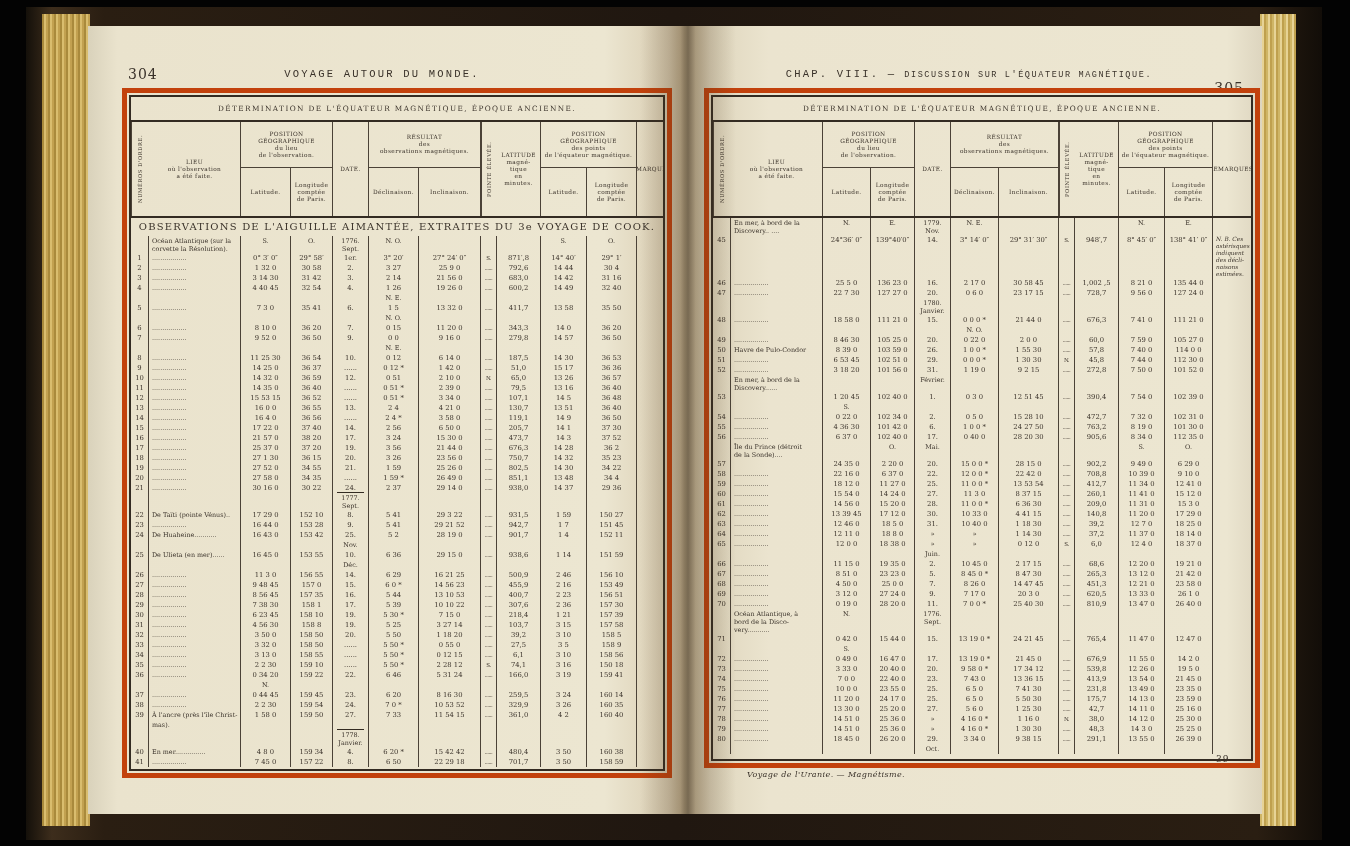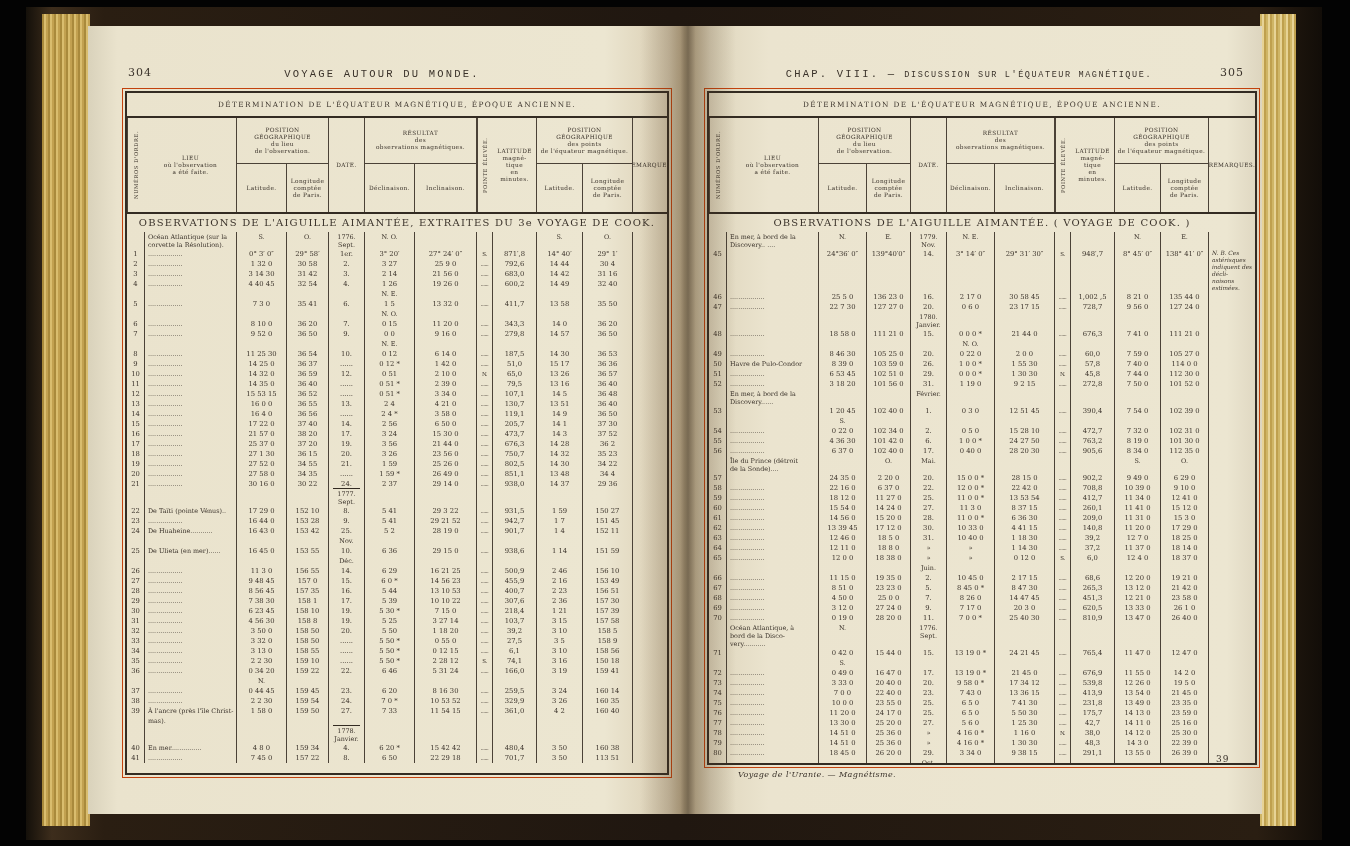--- a/index.html
+++ b/index.html
@@ -10,26 +10,26 @@
   .edge{position:absolute;top:14px;height:812px;}
   .edge.left{left:42px;width:48px;background:repeating-linear-gradient(90deg,#a98a3c 0 2px,#d9bd6e 2px 4px,#c2a150 4px 6px);}
   .edge.right{left:1260px;width:36px;background:repeating-linear-gradient(90deg,#cfb565 0 2px,#e7d396 2px 4px,#bfa04e 4px 6px);}
   .spread{position:absolute;left:88px;top:26px;width:1174px;height:788px;
           background:linear-gradient(90deg,#d9d2bb 0,#eae3cd 2.5%,#ece6d1 44%,#d9cdb2 49.5%,#c7b795 50.8%,#dfd6bd 53%,#ebe4cf 58%,#ece6d1 97%,#ddd5bf 100%);}
   .gutter{position:absolute;left:640px;top:26px;width:96px;height:788px;pointer-events:none;
           background:linear-gradient(90deg,rgba(0,0,0,0),rgba(74,52,28,.30) 42%,rgba(38,24,10,.5) 50%,rgba(74,52,28,.30) 58%,rgba(0,0,0,0));}
   .page{position:absolute;top:26px;height:788px;}
   .page.l{left:88px;width:588px;}
   .page.r{left:676px;width:586px;}
-  .folio{position:absolute;top:40px;font-size:11px;letter-spacing:1px;}
+  .folio{position:absolute;top:40px;font-size:14px;letter-spacing:1px;}
   .rh{position:absolute;top:42px;left:0;width:100%;text-align:center;font-size:9.5px;letter-spacing:2.2px;white-space:nowrap;font-family:Liberation Mono, monospace;}
   .rh .big{font-size:10.5px;}
   .rh .sc{font-size:8.5px;letter-spacing:1.6px;}
   
-  .tframe{position:absolute;box-sizing:border-box;border:1px solid #c2410c;padding:2px;background:transparent;}
+  .tframe{position:absolute;box-sizing:border-box;border:5px solid #c2410c;padding:2px;background:transparent;}
   .tinner{box-sizing:border-box;border:2px solid #332b22;height:100%;display:flex;flex-direction:column;}
   .tband{flex:0 0 22px;line-height:23px;text-align:center;font-size:7.3px;letter-spacing:1.4px;
          border-bottom:2px solid #332b22;white-space:nowrap;}
   .grid{display:grid;}
   .pg0 .grid{grid-template-columns:18px 92px 50px 42px 36px 50px 62px 16px 44px 46px 50px 1fr;}
   .pg1 .grid{grid-template-columns:18px 92px 48px 44px 36px 48px 60px 16px 44px 46px 48px 1fr;}
   .head{flex:0 0 94px;grid-template-rows:46px 48px;border-bottom:2px solid #332b22;
         font-size:5.8px;line-height:7px;text-align:center;}
   .hc{border-right:1px solid #4b4237;display:flex;align-items:center;justify-content:center;
       white-space:pre-line;padding:1px;overflow:hidden;letter-spacing:.4px;}
@@ -795,30 +795,30 @@
               <span class="tc c-n">41</span>
               <span class="tc c-lieu">.................</span>
               <span class="tc c-lat">7 45 0</span>
               <span class="tc c-lon">157 22</span>
               <span class="tc c-date">8.</span>
               <span class="tc c-dec">6 50</span>
               <span class="tc c-inc">22 29 18</span>
               <span class="tc c-pte">......</span>
               <span class="tc c-mag">701,7</span>
               <span class="tc c-eqlat">3 50</span>
-              <span class="tc c-eqlon">113 51</span>
+              <span class="tc c-eqlon">158 59</span>
               <span class="tc c-rem"></span>
             </div>
           </div>
       </div>
     </div>
   </div>
 
   <div class="page r pg1">
-    <div class="folio" style="right:18px;">305</div>
+    <div class="folio" style="right:18px;margin-top:14px;">305</div>
     <div class="rh"><span class="big">CHAP. VIII. —</span> <span class="sc">DISCUSSION SUR L'ÉQUATEUR MAGNÉTIQUE.</span></div>
     <div class="tframe" style="left:28px;top:62px;width:556px;height:680px;">
       <div class="tinner">
         <div class="tband">DÉTERMINATION DE L'ÉQUATEUR MAGNÉTIQUE, ÉPOQUE ANCIENNE.</div>
         <div class="head grid">
           <div class="hc vert" style="grid-column:1;grid-row:1/3;">NUMÉROS D'ORDRE.</div>
           <div class="hc" style="grid-column:2;grid-row:1/3;">LIEU
 où l'observation
 a été faite.</div>
           <div class="hc grp" style="grid-column:3/5;grid-row:1;">POSITION GÉOGRAPHIQUE
@@ -842,21 +842,20 @@
 minutes.</div>
           <div class="hc grp" style="grid-column:10/12;grid-row:1;">POSITION GÉOGRAPHIQUE
 des points
 de l'équateur magnétique.</div>
           <div class="hc" style="grid-column:10;grid-row:2;">Latitude.</div>
           <div class="hc" style="grid-column:11;grid-row:2;">Longitude
 comptée
 de Paris.</div>
           <div class="hc norim" style="grid-column:12;grid-row:1/3;">REMARQUES.</div>
         </div>
-        <div class="section">OBSERVATIONS DE L'AIGUILLE AIMANTÉE. ( VOYAGE DE COOK. )</div>
         <div class="tbody">
             <div class="grid trow lbl">
               <span class="tc c-n"></span>
               <span class="tc c-lieu">En mer, à bord de la
 Discovery.. ....</span>
               <span class="tc c-lat">N.</span>
               <span class="tc c-lon">E.</span>
               <span class="tc c-date">1779.
 Nov.</span>
               <span class="tc c-dec">N. E.</span>
@@ -1467,21 +1466,21 @@
               <span class="tc c-n">79</span>
               <span class="tc c-lieu">.................</span>
               <span class="tc c-lat">14 51 0</span>
               <span class="tc c-lon">25 36 0</span>
               <span class="tc c-date">»</span>
               <span class="tc c-dec">4 16 0 *</span>
               <span class="tc c-inc">1 30 30</span>
               <span class="tc c-pte">......</span>
               <span class="tc c-mag">48,3</span>
               <span class="tc c-eqlat">14 3 0</span>
-              <span class="tc c-eqlon">22 39 0</span>
+              <span class="tc c-eqlon">25 25 0</span>
               <span class="tc c-rem"></span>
             </div>
             <div class="grid trow">
               <span class="tc c-n">80</span>
               <span class="tc c-lieu">.................</span>
               <span class="tc c-lat">18 45 0</span>
               <span class="tc c-lon">26 20 0</span>
               <span class="tc c-date">29.</span>
               <span class="tc c-dec">3 34 0</span>
               <span class="tc c-inc">9 38 15</span>
@@ -1501,18 +1500,18 @@
               <span class="tc c-inc"></span>
               <span class="tc c-pte"></span>
               <span class="tc c-mag"></span>
               <span class="tc c-eqlat"></span>
               <span class="tc c-eqlon"></span>
               <span class="tc c-rem"></span>
             </div>
           </div>
       </div>
     </div>
-    <div class="footer" style="left:62px;top:744px;text-align:right;">Voyage de l'Uranie. — Magnétisme.</div>
+    <div class="footer" style="left:71px;top:744px;text-align:right;">Voyage de l'Uranie. — Magnétisme.</div>
     <div class="sig" style="left:540px;top:728px;">39</div>
   </div>
 
   <div class="gutter"></div>
 </div>
 
 </body></html>

